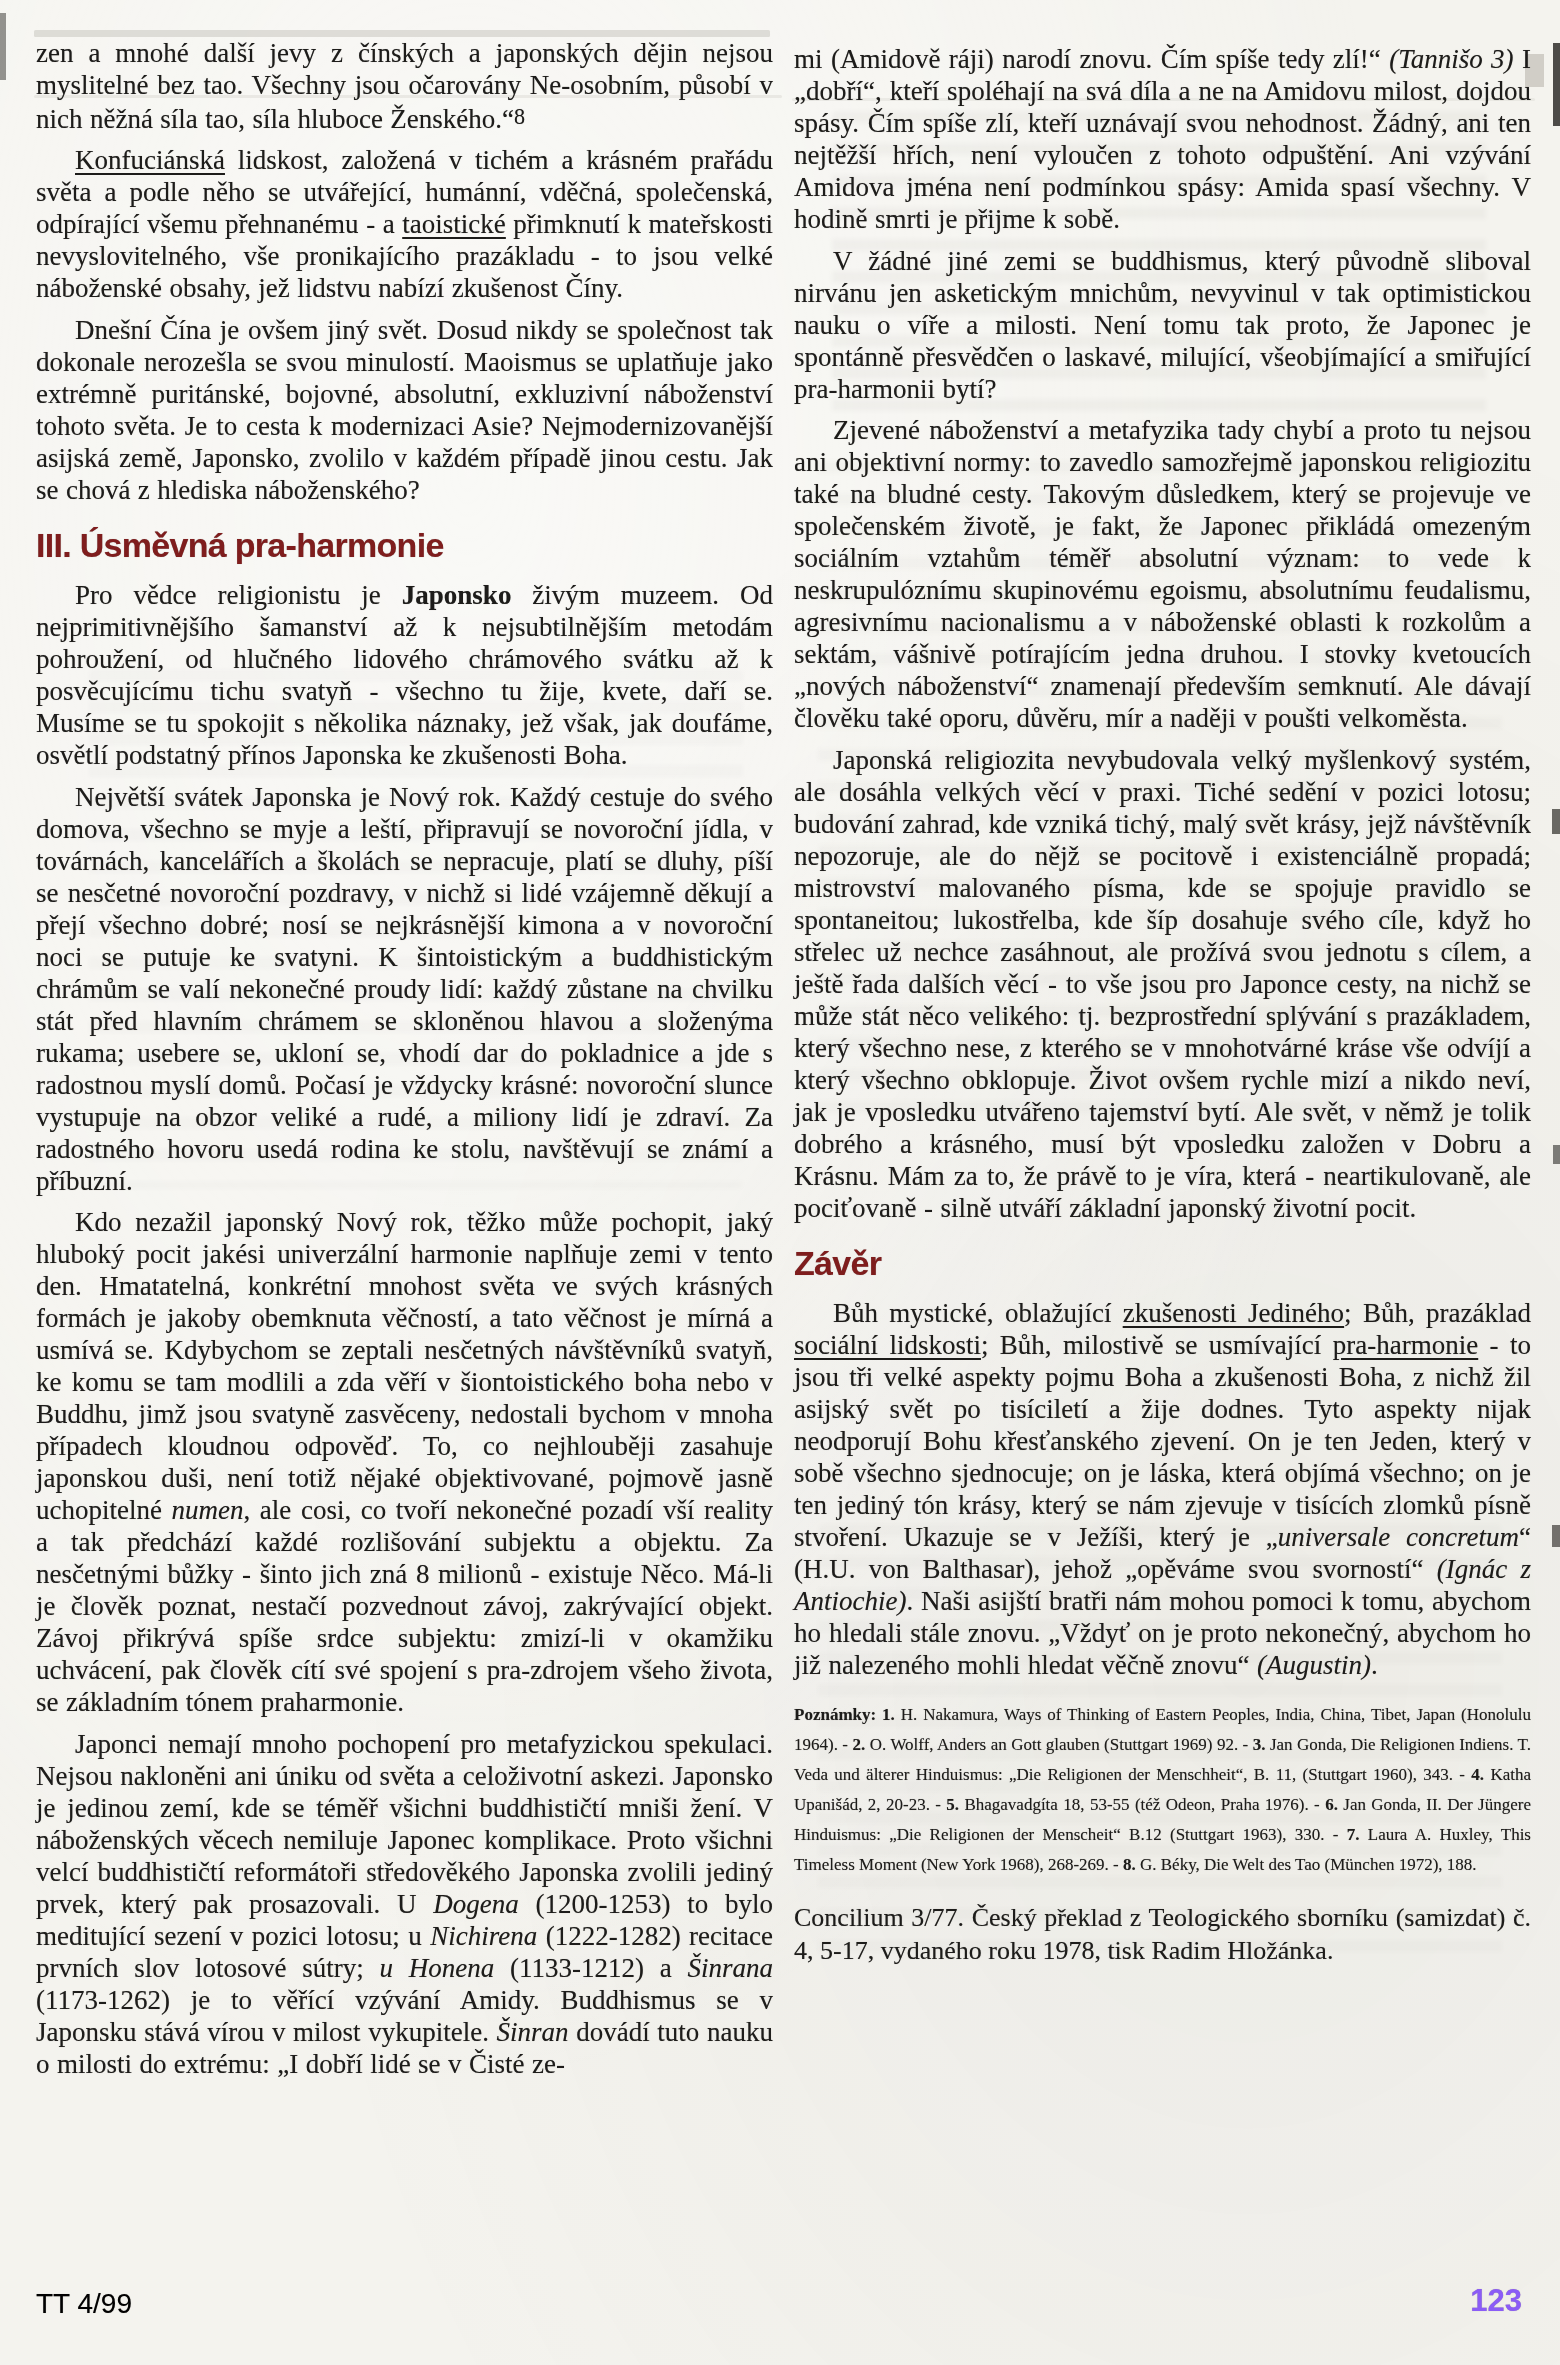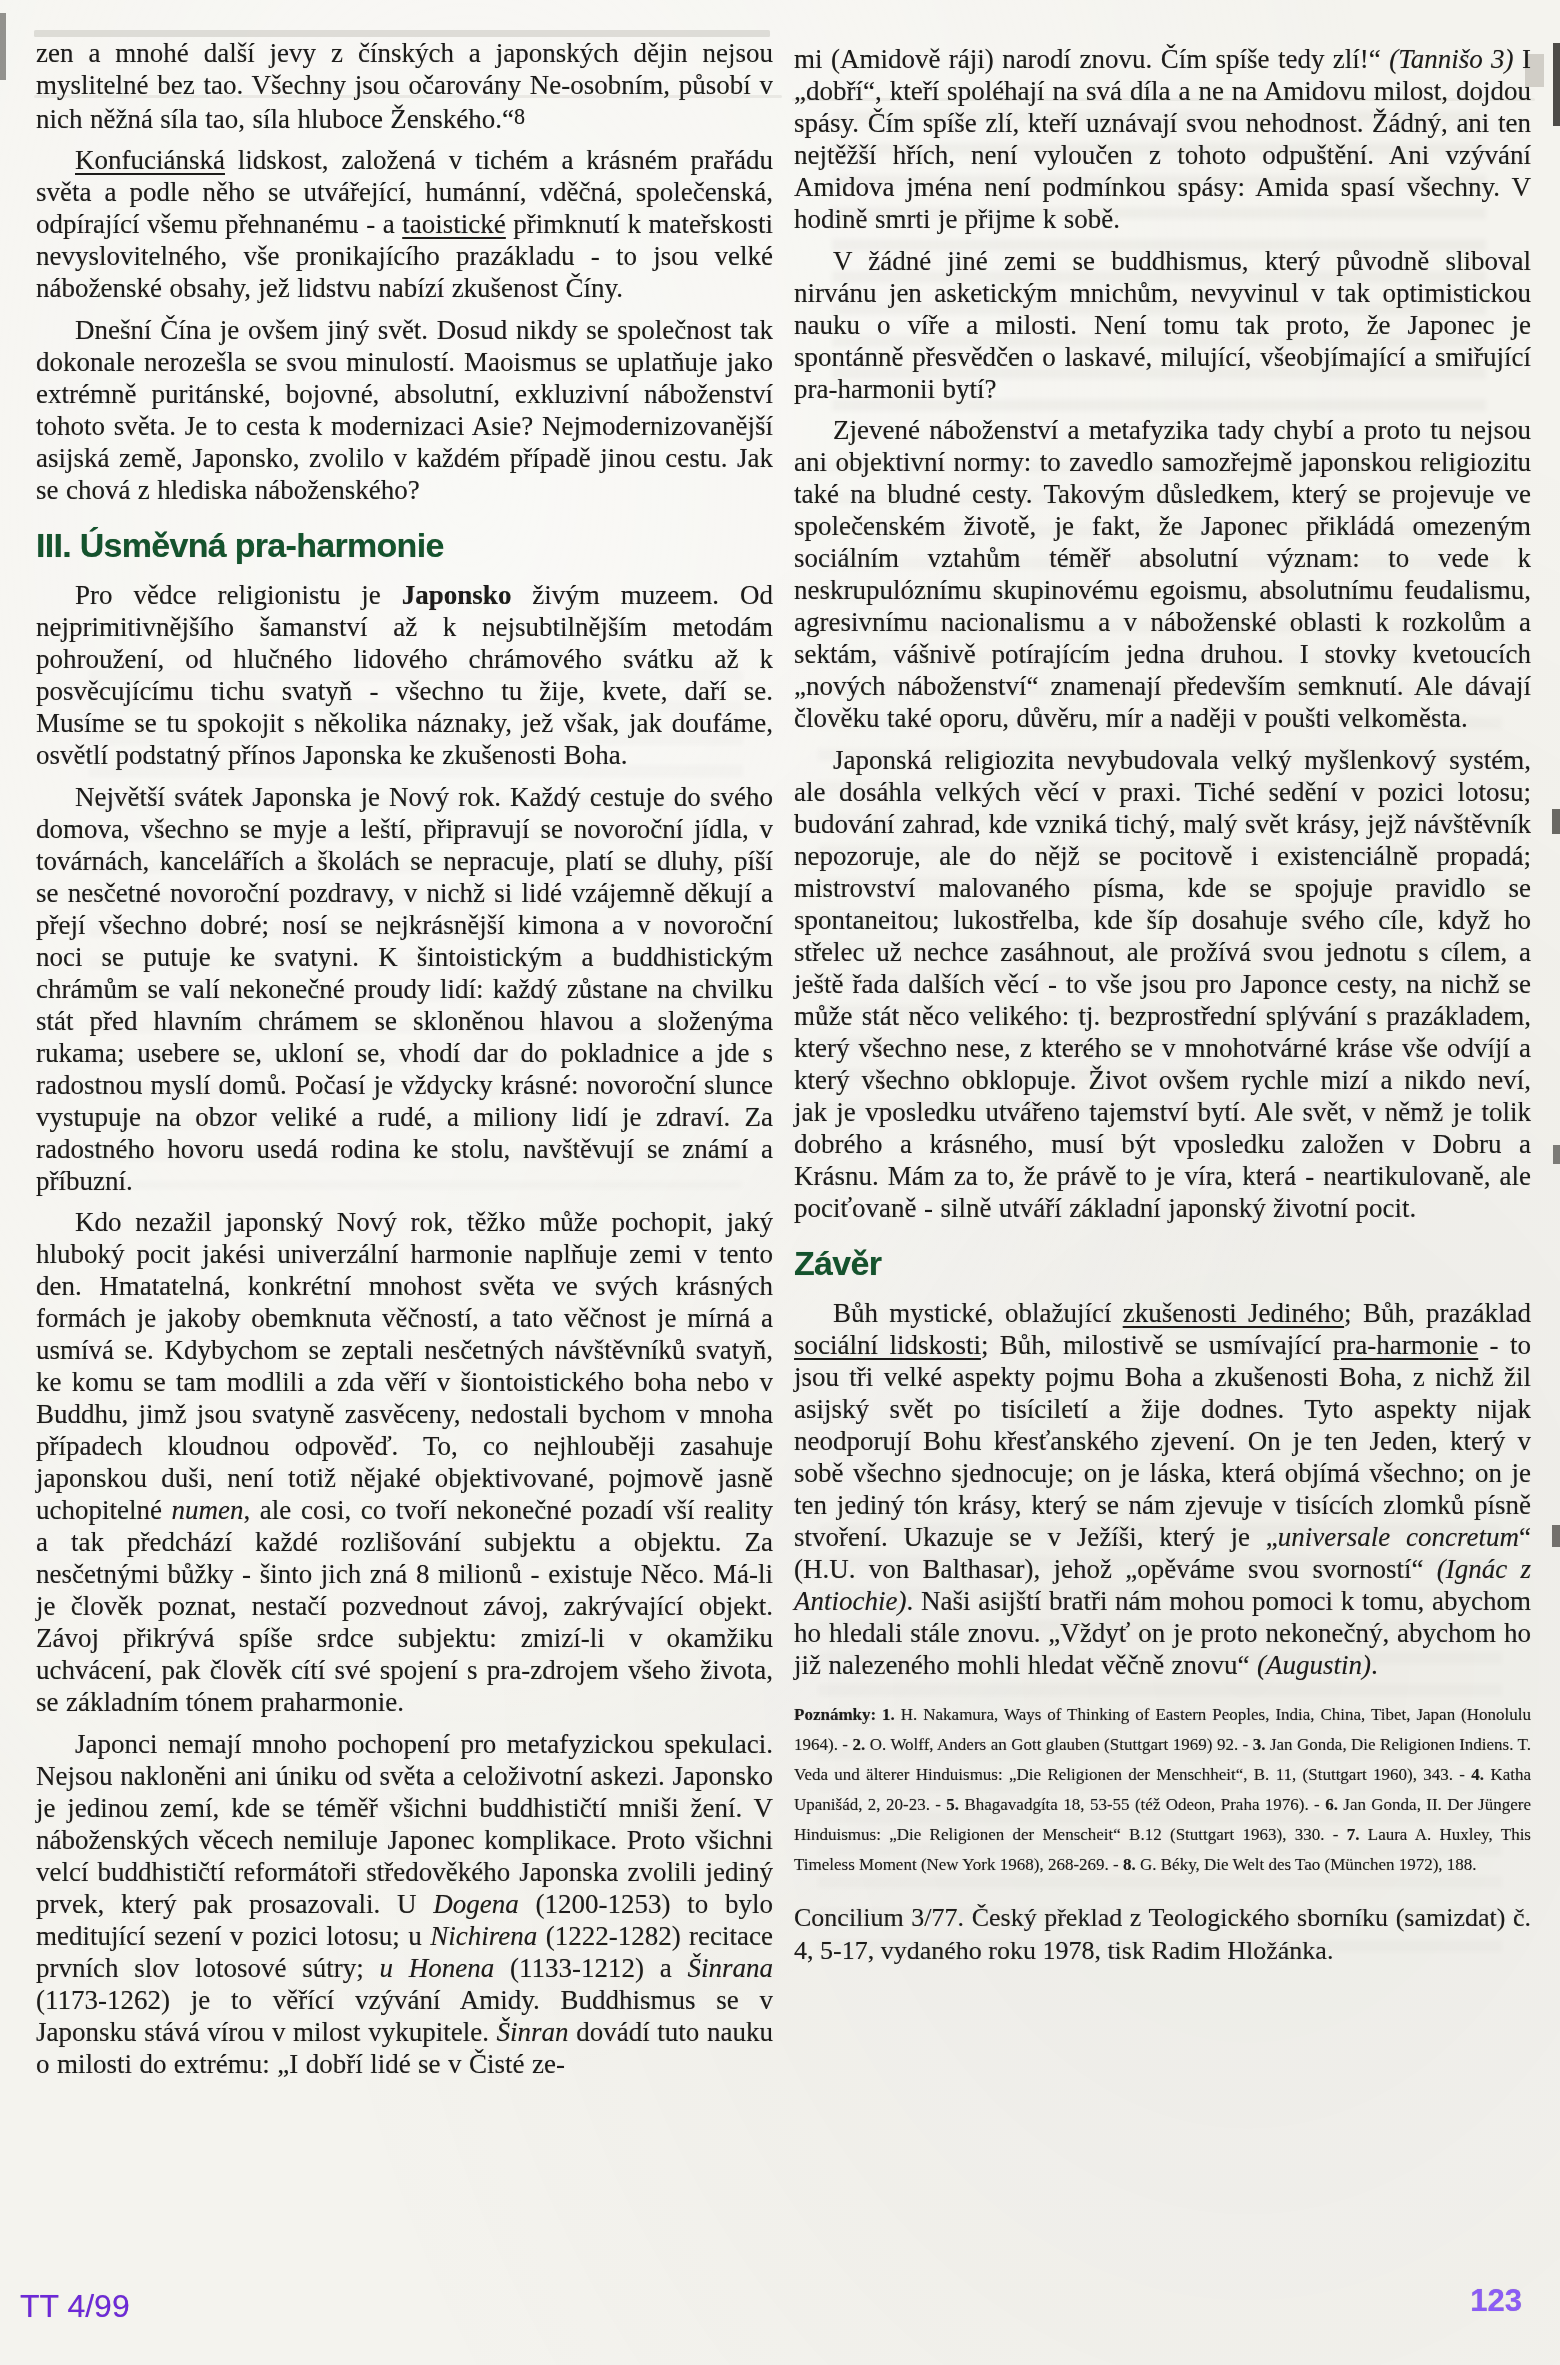--- a/index.html
+++ b/index.html
@@ -21,37 +21,37 @@
   p.body-par{
     font-size:27px;line-height:32px;margin:0 0 9.7px 0;
     text-align:justify;hyphens:auto;-webkit-hyphens:auto;
     word-spacing:0.7px;
   }
   p.body-par.indent{text-indent:39px;}
   h2.section-heading{
     font-family:"Liberation Sans", sans-serif;
     font-size:34px;line-height:37px;font-weight:700;
     letter-spacing:-0.7px;margin:21px 0 15px 0;text-align:left;
-    color:#14532d;
+    color:#7f1d1d;
   }
   p.notes{
     font-size:17px;line-height:30px;margin:19.3px 0 0 0;
     text-align:justify;hyphens:auto;-webkit-hyphens:auto;
   }
   p.colophon{
     font-size:26px;line-height:33px;margin:21px 0 0 0;
     text-align:justify;
   }
   .bold{font-weight:700;}
   .italic{font-style:italic;}
   .underline{text-decoration:underline;text-decoration-thickness:1.5px;text-underline-offset:3.7px;}
   .sup{vertical-align:3.7px;font-size:82%;}
   .footer-left{
-    position:absolute;left:20px;top:2288px;
-    font-family:"Liberation Sans", sans-serif;font-size:32px;color:#6d28d9;
+    position:absolute;left:36px;top:2288px;
+    font-family:"Liberation Sans", sans-serif;font-size:28px;color:#000000;
     text-shadow:0 0 0.7px rgba(40,38,35,.4);
   }
   .footer-right{
     position:absolute;right:39px;top:2283px;
     font-family:"Liberation Sans", sans-serif;font-size:31px;font-weight:700;color:#8b5cf6;
     text-shadow:0 0 0.7px rgba(40,38,35,.4);
   }
   
   .streak{position:absolute;background:#c9c6bf;opacity:.55;border-radius:1.5px;}
   .streak-a{left:34px;top:30px;width:736px;height:6.7px;}

